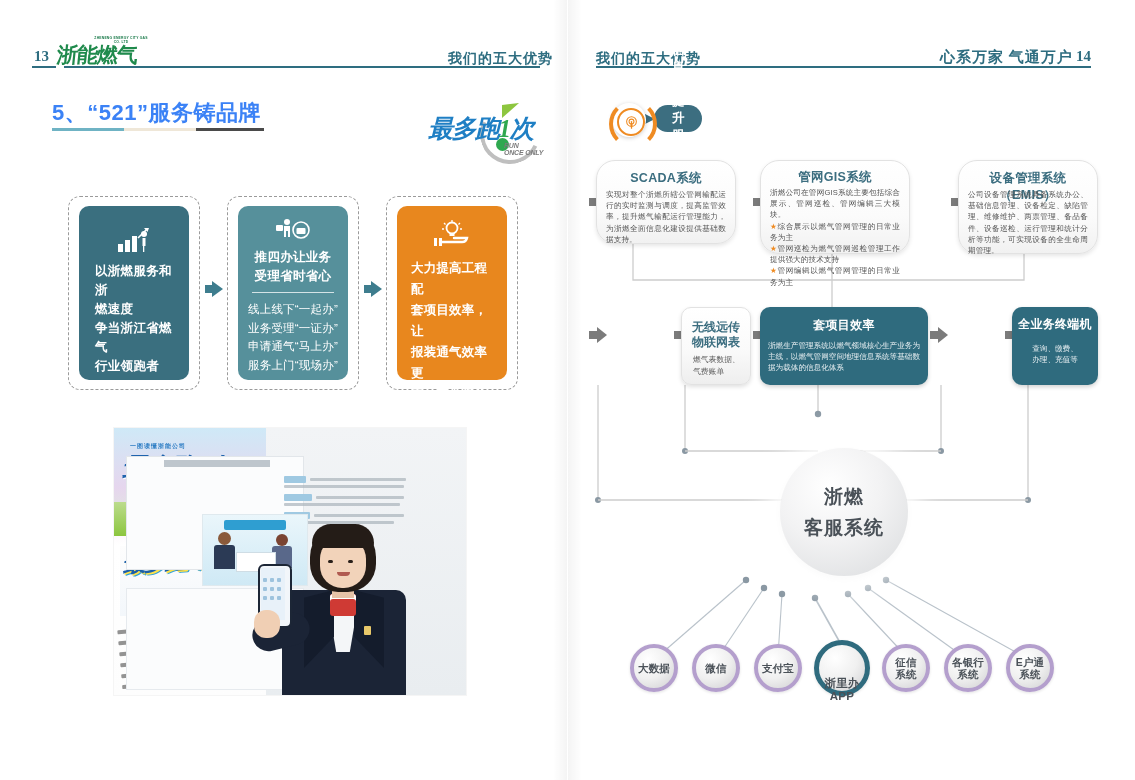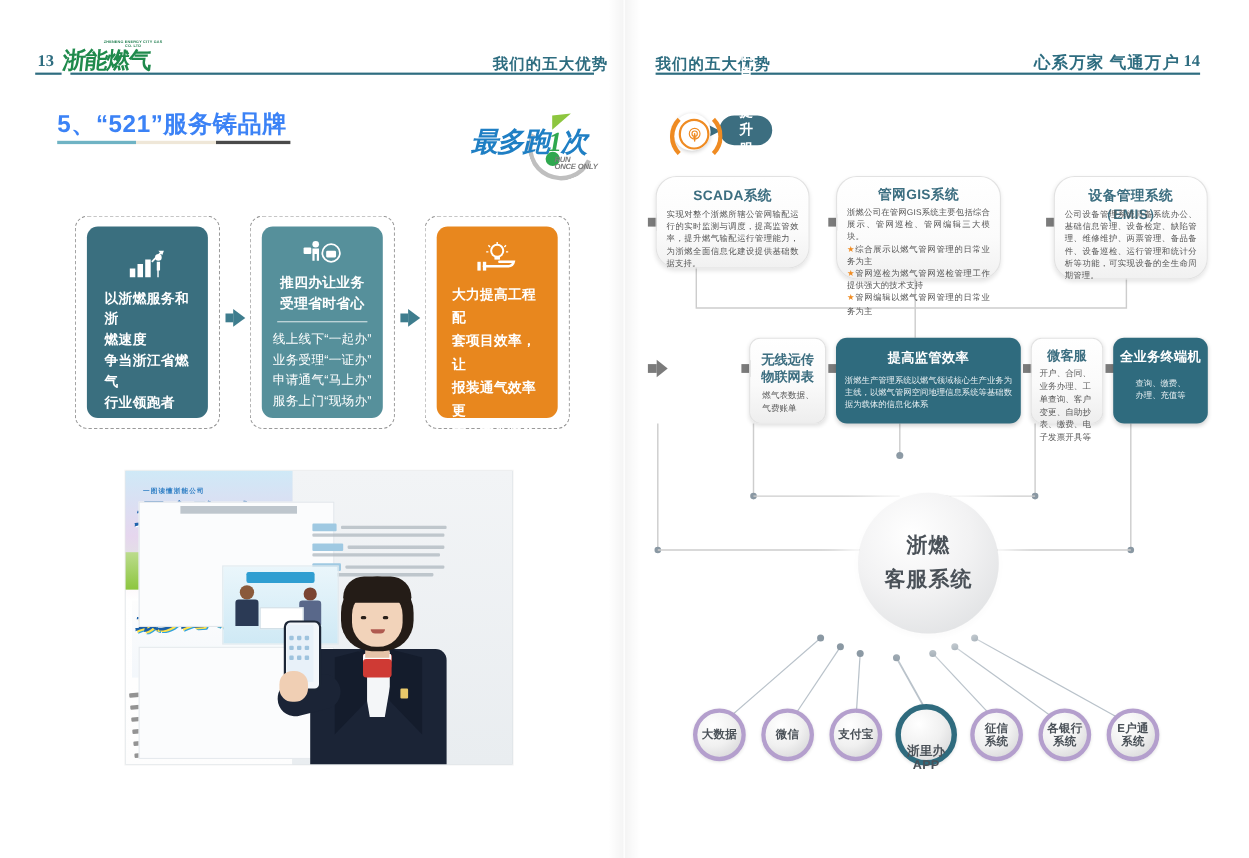--- a/index.html
+++ b/index.html
@@ -625,30 +625,26 @@
     <div class="wcard" style="left:113px; top:307px; width:70px; height:78px;">
       <div class="wcard-title" style="top:12px; white-space:pre-line;">无线远传
 物联网表</div>
       <div class="wcard-body" style="top:46px; white-space:pre-line; text-align:left; padding-left:4px;">燃气表数据、
 气费账单</div>
     </div>
 
     <div class="card-arrow-tail" style="left:185px; top:331px;"></div>
     <div class="card-arrow" style="left:193px; top:327px;"></div>
     <div class="tcard" style="left:192px; top:307px; width:168px; height:78px;">
-      <div class="tcard-title" style="top:11px;">提高监管效率</div>
+      <div class="tcard-title" style="top:11px;">套项目效率</div>
       <div class="tcard-body" style="top:33px; text-align:justify;">浙燃生产管理系统以燃气领域核心生产业务为主线，以燃气管网空间地理信息系统等基础数据为载体的信息化体系</div>
     </div>
 
     <div class="card-arrow-tail" style="left:362px; top:331px;"></div>
     <div class="card-arrow" style="left:370px; top:327px;"></div>
-    <div class="wcard" style="left:369px; top:307px; width:66px; height:78px;">
-      <div class="wcard-title" style="top:8px;">微客服</div>
-      <div class="wcard-body" style="top:26px; text-align:left;">开户、合同、业务办理、工单查询、客户变更、自助抄表、缴费、电子发票开具等</div>
-    </div>
 
     <div class="card-arrow-tail" style="left:437px; top:331px;"></div>
     <div class="card-arrow" style="left:445px; top:327px;"></div>
     <div class="tcard" style="left:444px; top:307px; width:86px; height:78px;">
       <div class="tcard-title" style="top:10px;">全业务终端机</div>
       <div class="tcard-body" style="top:36px; white-space:pre-line;">查询、缴费、
 办理、充值等</div>
     </div>
 
     <div class="hub" style="left:212px; top:448px;">

